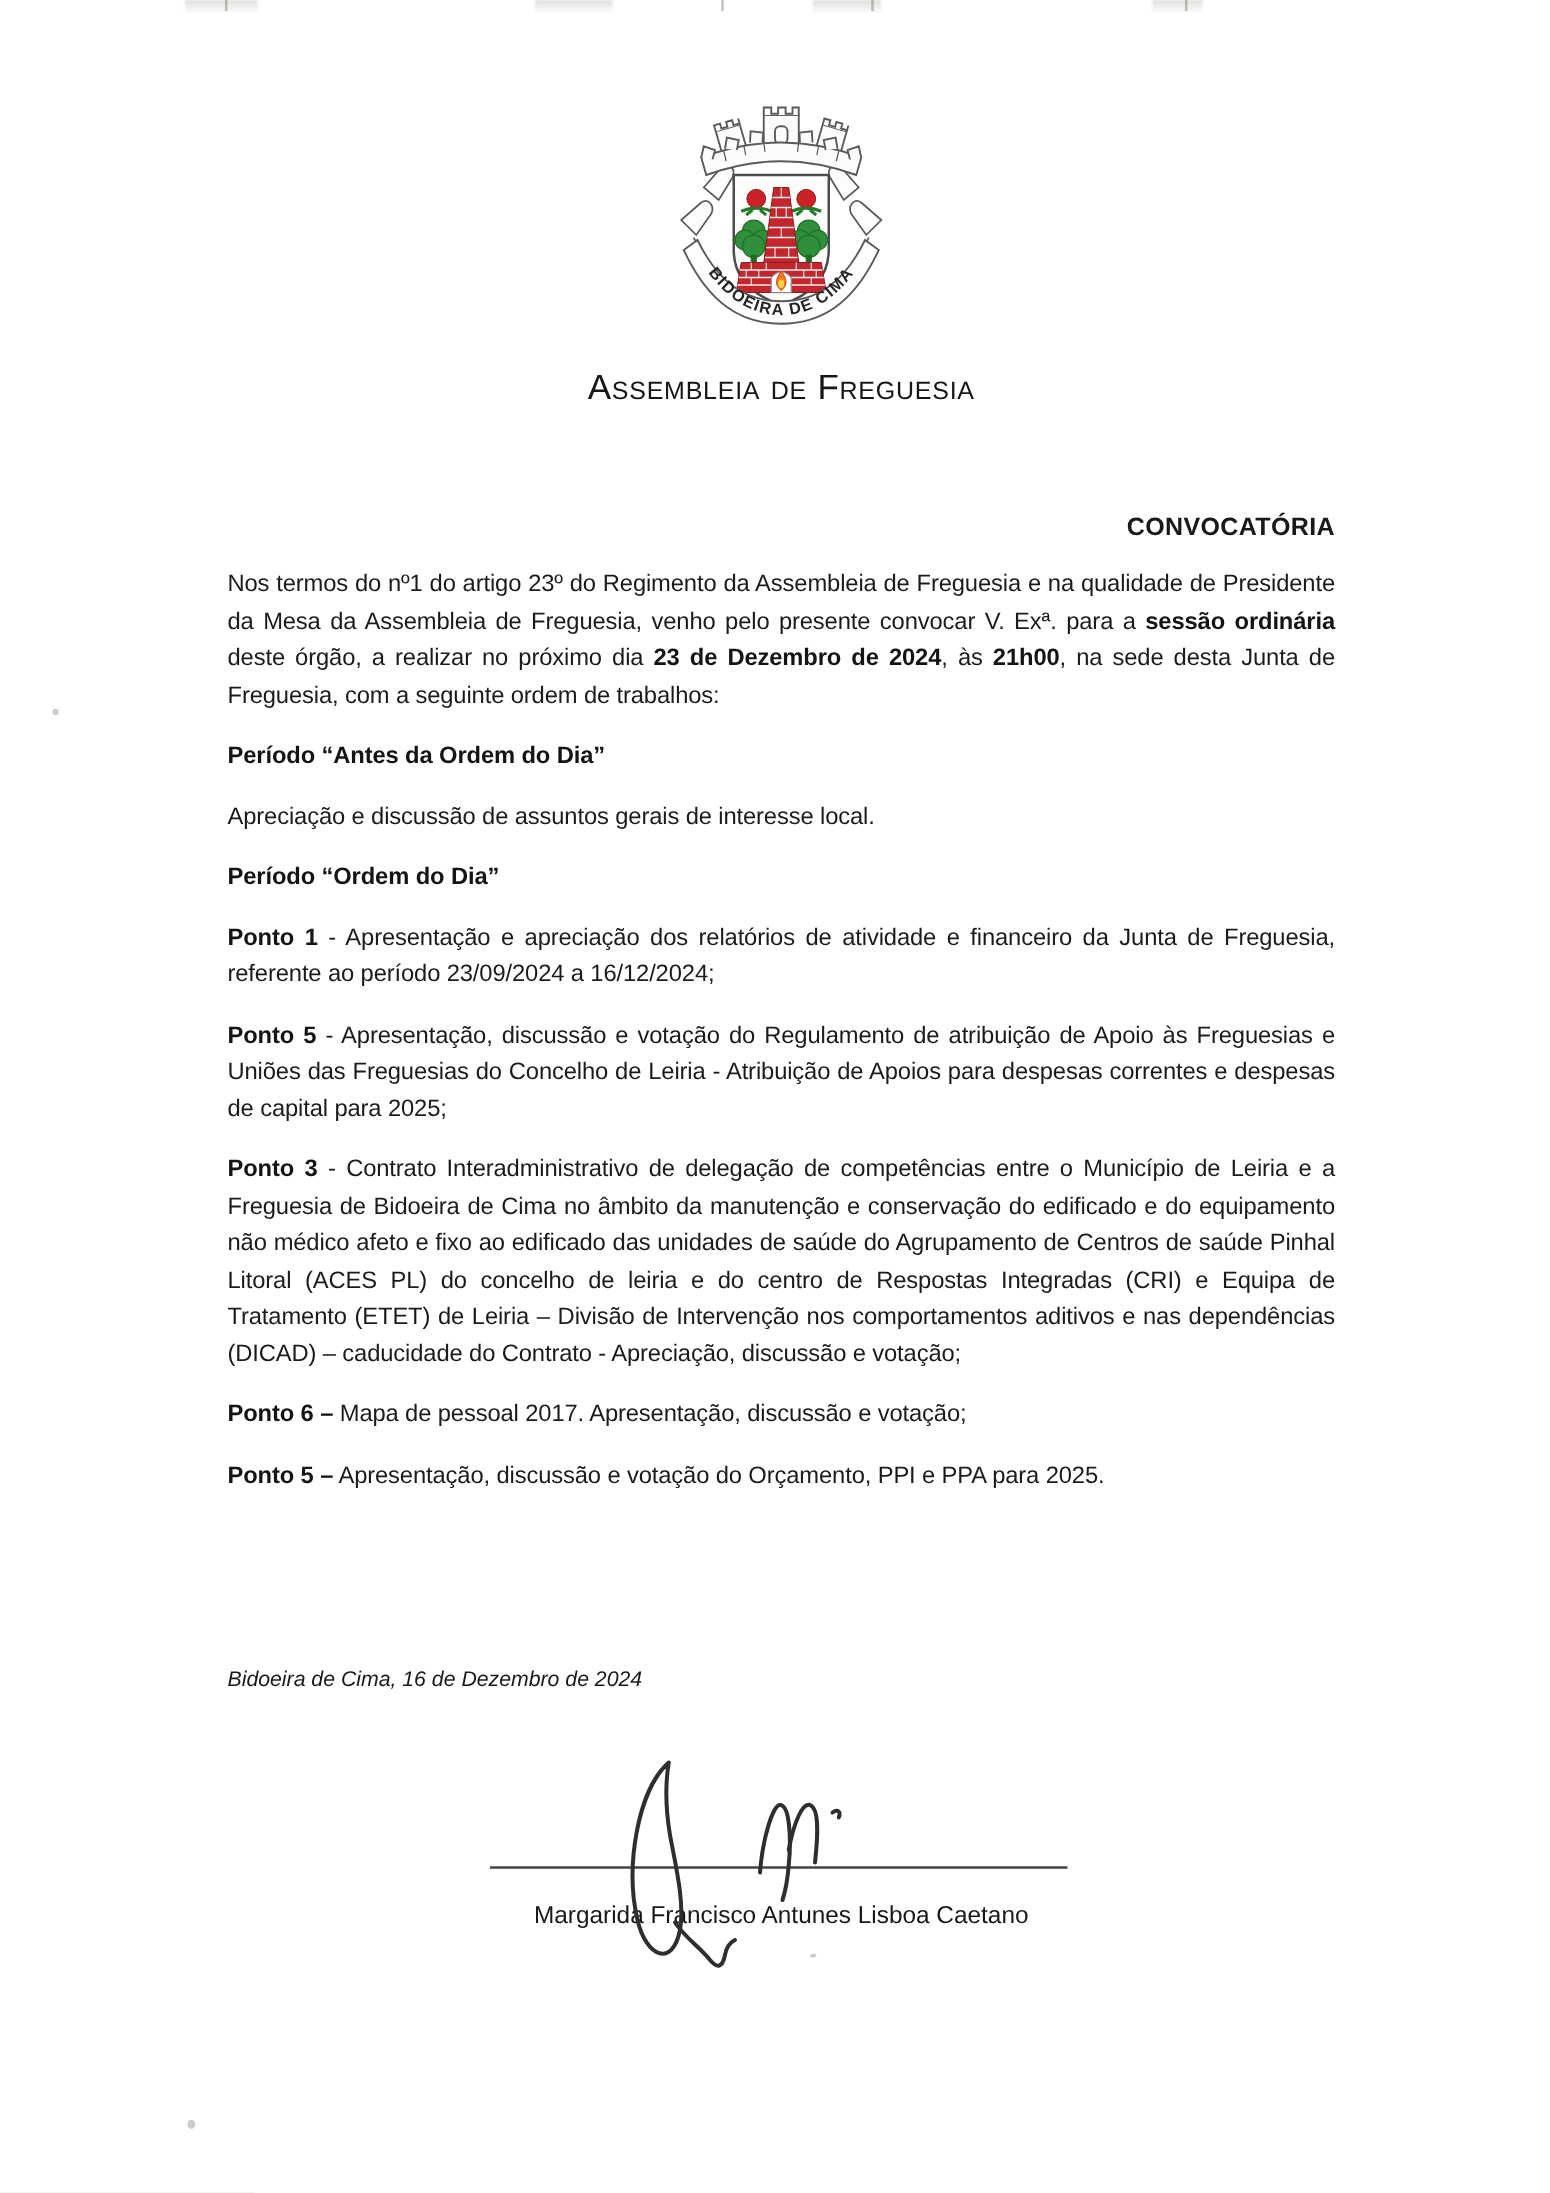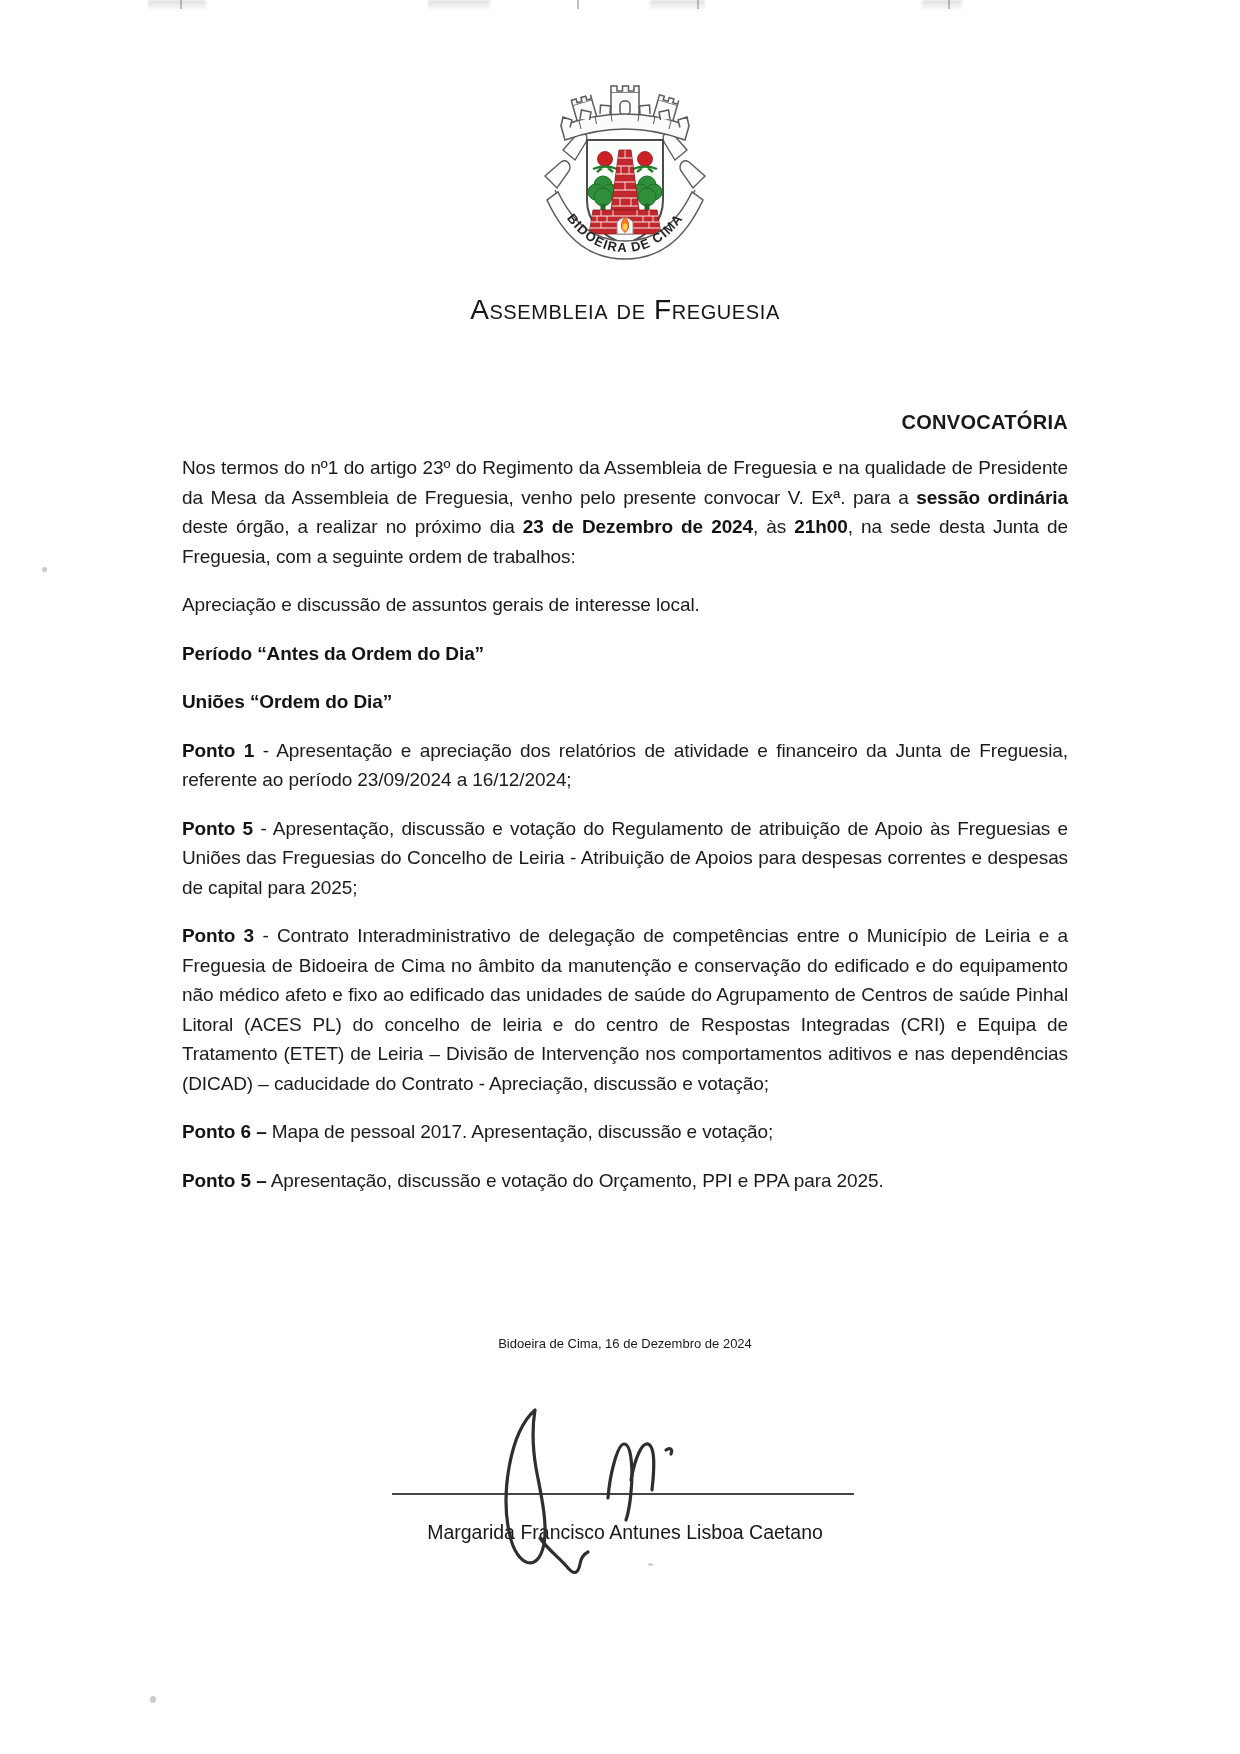--- a/index.html
+++ b/index.html
@@ -60,21 +60,21 @@
     text-align:justify;
     margin:0 0 19px 0;
     letter-spacing:-0.1px;
     color:#1b1b1b;
   }
   .para.bold-line{font-weight:700;text-align:left;color:#141414;}
   .para .b{font-weight:700;color:#141414;margin-top:28px;}
 
   .dateline{
     position:absolute;left:182px;top:1329px;width:886px;
-    text-align:center;font-size:13px;line-height:30px;color:#191919;
+    font-size:17px;line-height:30px;color:#191919;font-style:italic;
   }
   .signer-role{
     position:absolute;left:182px;top:1426px;width:886px;
     text-align:center;font-size:19.5px;line-height:30px;color:#191919;
   }
   .signature-rule{
     position:absolute;left:392px;top:1493px;width:462px;height:0;
     border-top:2px solid #454545;
   }
   .signer-name{
@@ -176,23 +176,23 @@
         <textPath href="#bannerPath" startOffset="50%" text-anchor="middle">BIDOEIRA DE CIMA</textPath>
       </text>
     </g>
   </svg>
 
   <div class="content">
     <h1 class="org-title">Assembleia de Freguesia</h1>
     <h2 class="doc-heading">CONVOCATÓRIA</h2>
     <div class="body-text">
         <p class="para"><span>Nos termos do nº1 do artigo 23º do Regimento da Assembleia de Freguesia e na qualidade de Presidente da Mesa da Assembleia de Freguesia, venho pelo presente convocar V. Exª. para a </span><span class="b">sessão ordinária</span><span> deste órgão, a realizar no próximo dia </span><span class="b">23 de Dezembro de 2024</span><span>, às </span><span class="b">21h00</span><span>, na sede desta Junta de Freguesia, com a seguinte ordem de trabalhos:</span></p>
+        <p class="para bold-line"><span>Período “Antes da Ordem do Dia”</span></p>
         <p class="para"><span>Apreciação e discussão de assuntos gerais de interesse local.</span></p>
-        <p class="para bold-line"><span>Período “Antes da Ordem do Dia”</span></p>
-        <p class="para bold-line"><span>Uniões “Ordem do Dia”</span></p>
+        <p class="para bold-line"><span>Período “Ordem do Dia”</span></p>
         <p class="para"><span class="b">Ponto 1</span><span> - Apresentação e apreciação dos relatórios de atividade e financeiro da Junta de Freguesia, referente ao período 23/09/2024 a 16/12/2024;</span></p>
         <p class="para"><span class="b">Ponto 5</span><span> - Apresentação, discussão e votação do Regulamento de atribuição de Apoio às Freguesias e Uniões das Freguesias do Concelho de Leiria - Atribuição de Apoios para despesas correntes e despesas de capital para 2025;</span></p>
         <p class="para"><span class="b">Ponto 3</span><span> - Contrato Interadministrativo de delegação de competências entre o Município de Leiria e a Freguesia de Bidoeira de Cima no âmbito da manutenção e conservação do edificado e do equipamento não médico afeto e fixo ao edificado das unidades de saúde do Agrupamento de Centros de saúde Pinhal Litoral (ACES PL) do concelho de leiria e do centro de Respostas Integradas (CRI) e Equipa de Tratamento (ETET) de Leiria – Divisão de Intervenção nos comportamentos aditivos e nas dependências (DICAD) – caducidade do Contrato - Apreciação, discussão e votação;</span></p>
         <p class="para"><span class="b">Ponto 6 –</span><span> Mapa de pessoal 2017. Apresentação, discussão e votação;</span></p>
         <p class="para"><span class="b">Ponto 5 –</span><span> Apresentação, discussão e votação do Orçamento, PPI e PPA para 2025.</span></p>
       </div>
   </div>
 
   <div class="dateline">Bidoeira de Cima, 16 de Dezembro de 2024</div>
   <div class="signature-rule"></div>

